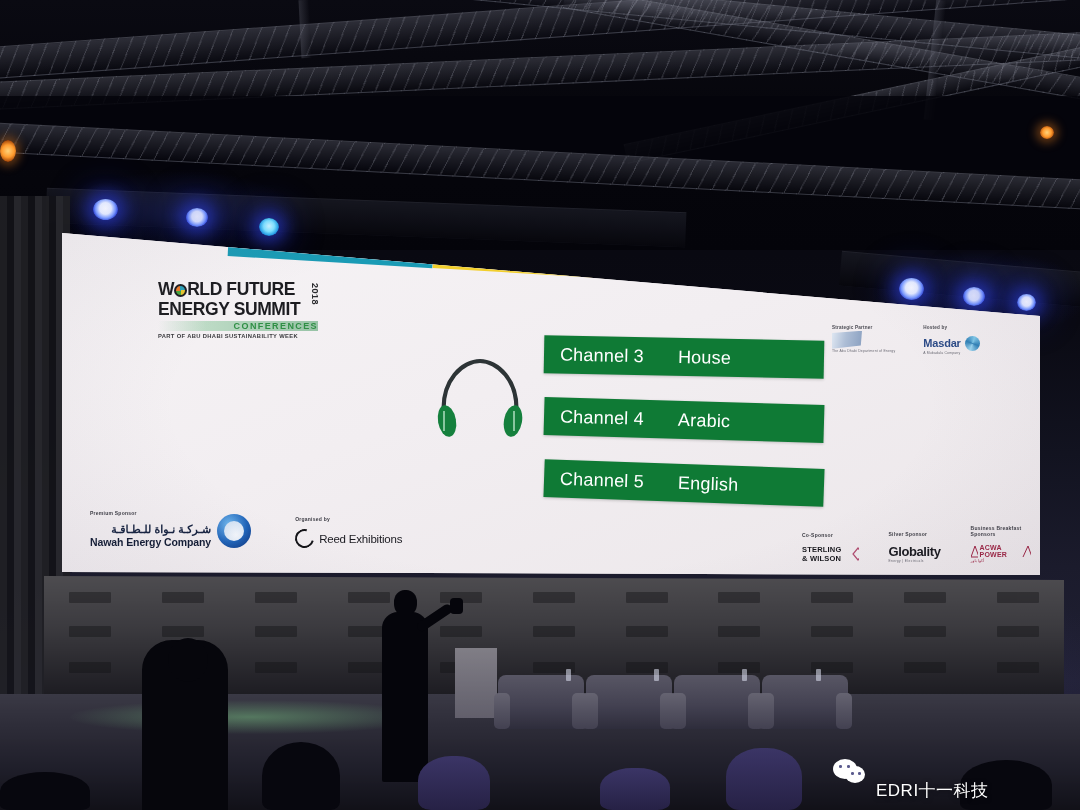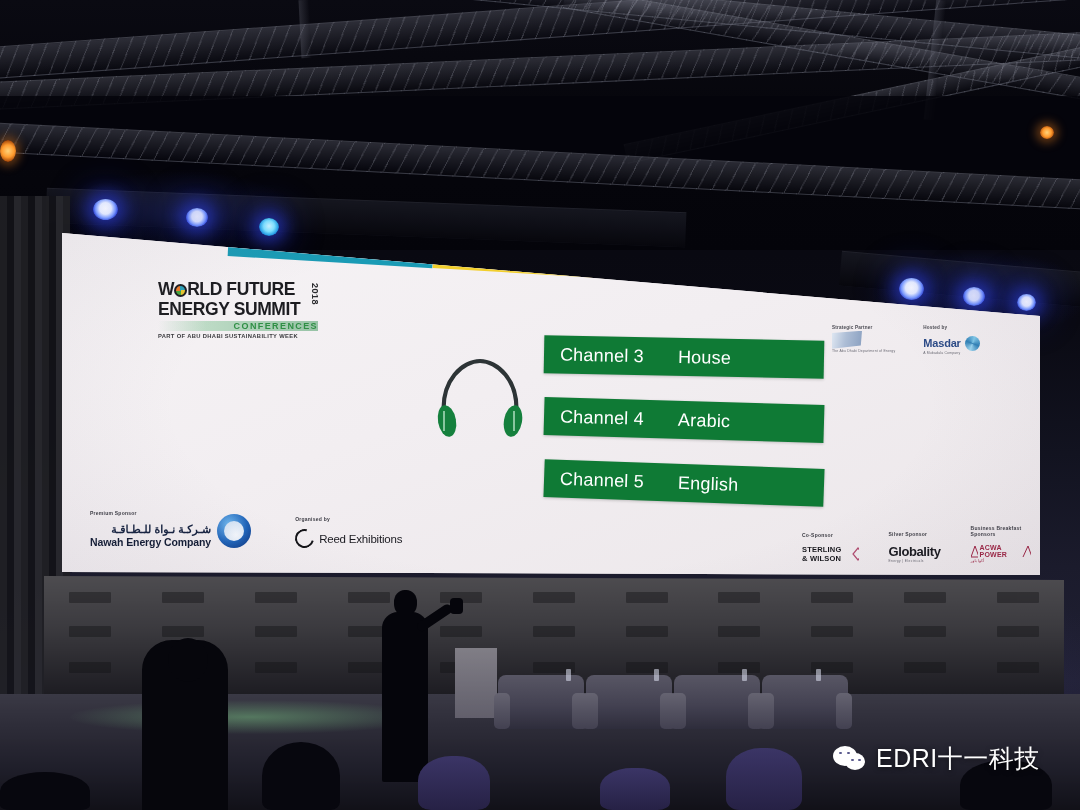--- a/index.html
+++ b/index.html
@@ -154,22 +154,22 @@
     border-radius:16px 16px 2px 2px;}
   .speaker .arm{position:absolute;left:40px;top:34px;width:40px;height:10px;background:#05050b;
     transform:rotate(-34deg);transform-origin:left center;border-radius:5px;}
   .speaker .hand{position:absolute;left:72px;top:8px;width:13px;height:16px;background:#05050b;border-radius:4px;}
 
   .aud{position:absolute;background:#07070e;border-radius:50% 50% 12% 12%;}
   .aud.hood{background:linear-gradient(180deg,#3b3566,#262145);border-radius:46% 46% 18% 18%;}
 
   
   .wm{position:absolute;left:833px;top:742px;display:flex;align-items:center;gap:9px;z-index:40;}
-  .wm .label{color:#fff;font-size:25px;letter-spacing:.5px;
-    text-shadow:0 1px 5px rgba(0,0,0,.6);}
+  .wm .label{color:#fff;font-size:17px;letter-spacing:.5px;
+    text-shadow:0 1px 5px rgba(0,0,0,.6);margin-top:37px;}
   .wechat{position:relative;width:34px;height:26px;}
   .wechat .bb{position:absolute;border-radius:50%;background:#fff;}
   .wechat .big{left:0;top:0;width:24px;height:20px;}
   .wechat .small{left:12px;top:7px;width:20px;height:17px;}
   .wechat .dot{position:absolute;width:2.6px;height:2.6px;border-radius:50%;background:#5b5b8e;}
 
   .glow{position:absolute;border-radius:50%;pointer-events:none;}
 </style>
 </head>
 <body>

